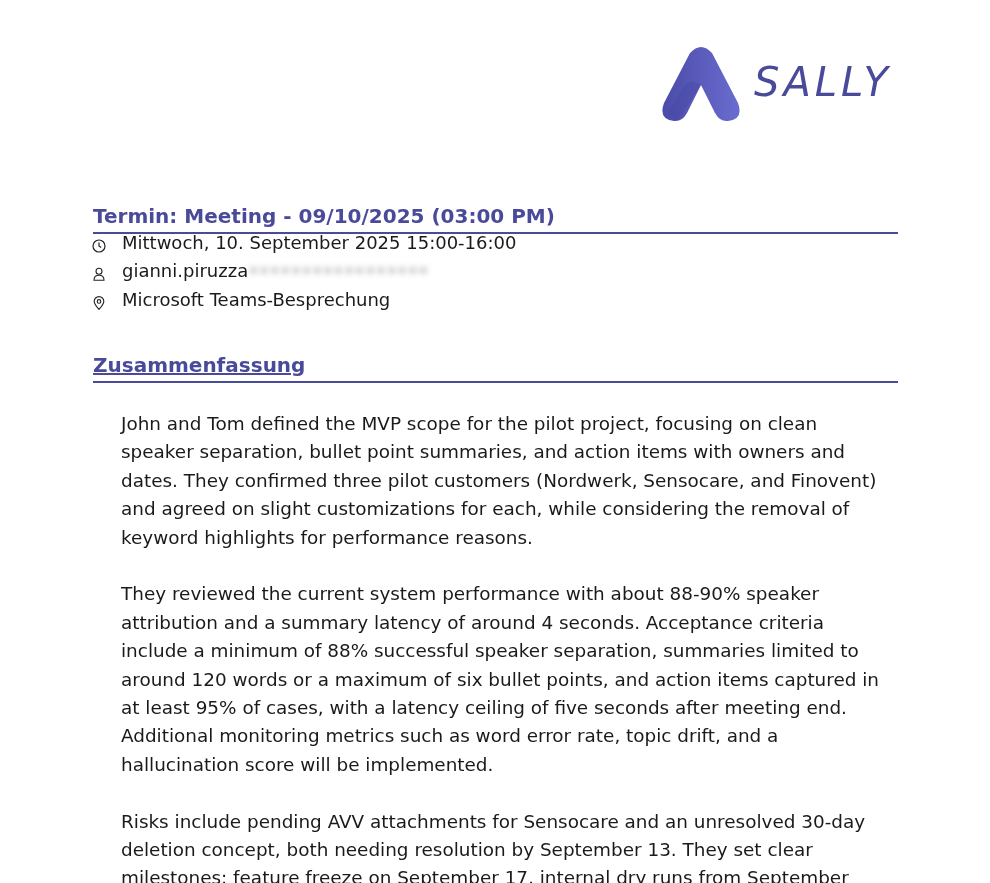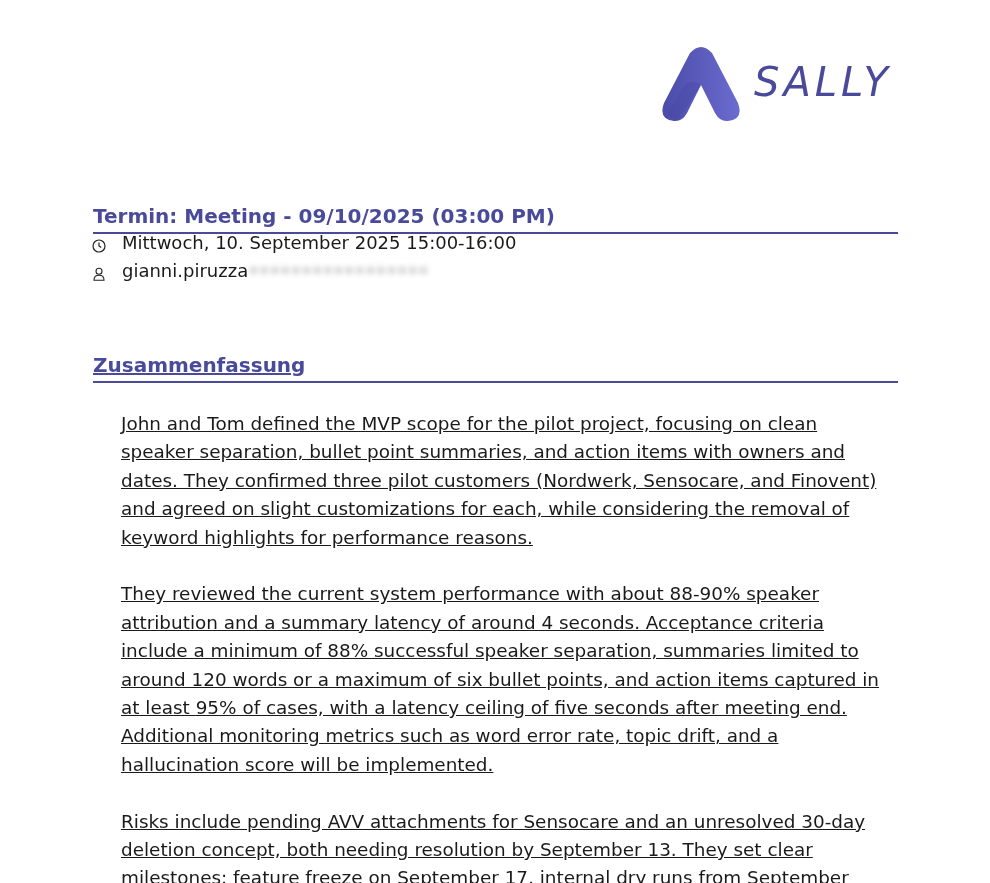--- a/index.html
+++ b/index.html
@@ -12,21 +12,21 @@
   .section-heading { position: absolute; left: 93px; width: 805px;
                      color: #4a4a9a; font-weight: bold; font-size: 20px;
                      border-bottom: 2.5px solid #4a4a9a; padding-bottom: 3px; line-height: 26px; }
   #h-termin { top: 163px; margin-top: 40px; }
   #h-summary { top: 352px; text-decoration: underline; }
   .meta-list { position: absolute; left: 92px; top: 224px; list-style: none; margin: 0; padding: 0; }
   .meta-list li { display: flex; align-items: flex-end; height: 28.5px; font-size: 18px; }
   .meta-icon { width: 14px; height: 14px; margin-right: 16px; display: inline-flex; }
   .blurred { filter: blur(3px); color: #999; }
   .summary { position: absolute; left: 121px; top: 410px; width: 760px; font-size: 18.4px; line-height: 28.4px; }
-  .summary p { margin: 0 0 28.4px 0; text-decoration: underline; }
+  .summary p { margin: 0 0 28.4px 0; }
 </style>
 </head>
 <body>
 
 <div class="logo">
   <svg width="82" height="78" viewBox="0 0 82 78">
     <defs>
       <linearGradient id="g1" x1="0" y1="0" x2="1" y2="0">
         <stop offset="0" stop-color="#4b4ba8"></stop>
         <stop offset="1" stop-color="#6a6ccf"></stop>
@@ -53,20 +53,29 @@
   <li>
     <span class="meta-icon">
       <svg width="14" height="14" viewBox="0 0 14 14">
           <circle cx="7" cy="4.2" r="3" fill="none" stroke="#222" stroke-width="1.1"></circle>
           <path d="M2 13.2 Q2 8.2 7 8.2 Q12 8.2 12 13.2 Z" fill="none" stroke="#222" stroke-width="1.1"></path>
         </svg>
     </span>
     <span>gianni.piruzza</span>
       <span class="blurred">•••••••••••••••••</span>
   </li>
+  <li>
+    <span class="meta-icon">
+      <svg width="14" height="14" viewBox="0 0 14 14">
+          <path d="M7 13.3 Q2.2 8 2.2 5.4 A4.8 4.8 0 0 1 11.8 5.4 Q11.8 8 7 13.3 Z" fill="none" stroke="#222" stroke-width="1.1"></path>
+          <circle cx="7" cy="5.4" r="1.8" fill="none" stroke="#222" stroke-width="1.1"></circle>
+        </svg>
+    </span>
+    <span>Microsoft Teams-Besprechung</span>
+  </li>
 </ul>
 
 <div class="section-heading" id="h-summary">Zusammenfassung</div>
 
 <div class="summary">
   <p>John and Tom defined the MVP scope for the pilot project, focusing on clean speaker separation, bullet point summaries, and action items with owners and dates. They confirmed three pilot customers (Nordwerk, Sensocare, and Finovent) and agreed on slight customizations for each, while considering the removal of keyword highlights for performance reasons.</p>
   <p>They reviewed the current system performance with about 88-90% speaker attribution and a summary latency of around 4 seconds. Acceptance criteria include a minimum of 88% successful speaker separation, summaries limited to around 120 words or a maximum of six bullet points, and action items captured in at least 95% of cases, with a latency ceiling of five seconds after meeting end. Additional monitoring metrics such as word error rate, topic drift, and a hallucination score will be implemented.</p>
   <p>Risks include pending AVV attachments for Sensocare and an unresolved 30-day deletion concept, both needing resolution by September 13. They set clear milestones: feature freeze on September 17, internal dry runs from September</p>
 </div>
 

